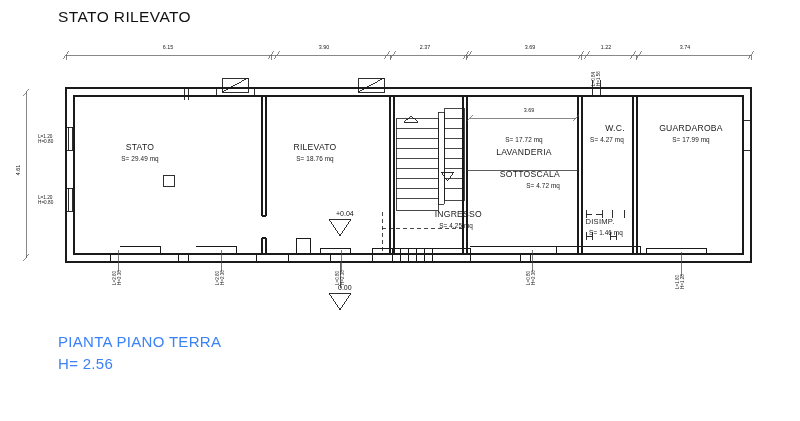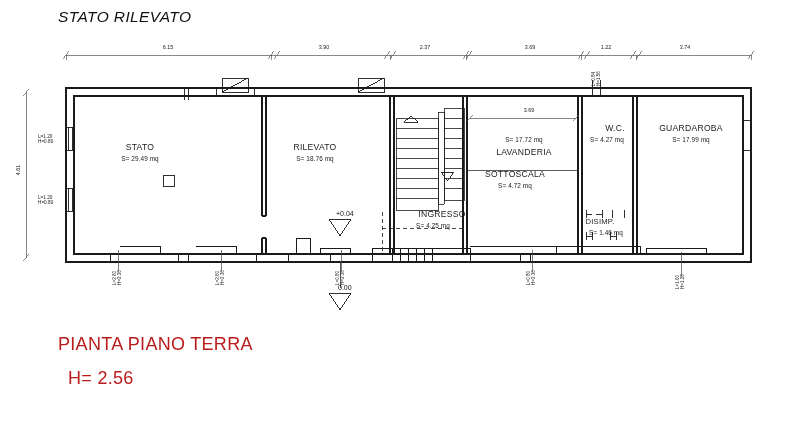--- a/index.html
+++ b/index.html
@@ -1,24 +1,24 @@
 <!DOCTYPE html>
 <html><head>
 <meta charset="utf-8">
 <style>
   html,body{margin:0;padding:0;background:#ffffff;}
   body{width:800px;height:421px;position:relative;overflow:hidden;
        font-family:"Liberation Sans", sans-serif;color:#1a1a1a;}
   #plan{position:absolute;left:0;top:0;width:800px;height:421px;}
   .txt{position:absolute;white-space:pre;line-height:1.12;}
   .title-main{font-size:15.5px;letter-spacing:.4px;color:#111;}
-  .title-bot{font-size:18px;letter-spacing:.3px;color:#b91c1c;}
+  .title-bot{font-size:15px;letter-spacing:.3px;color:#3b82f6;}
   .room-name{font-size:8.6px;letter-spacing:.25px;color:#1a1a1a;text-align:center;}
   .room-area{font-size:6.4px;letter-spacing:.1px;color:#1a1a1a;text-align:center;}
-  .room-name.l,.room-area.l{text-align:center;}
+  .room-name.l,.room-area.l{text-align:right;}
   .dim{font-size:5.4px;color:#222;text-align:center;}
   .lev{font-size:7px;color:#111;}
   .opn{font-size:4.5px;color:#222;line-height:1.05;
        transform-origin:0 0;transform:rotate(-90deg);}
   .opnh{font-size:4.7px;color:#222;line-height:1.05;}
 </style>
 </head>
 <body>
 
 <svg id="plan" viewBox="0 0 800 421">
@@ -192,24 +192,24 @@
     <g stroke="#444" stroke-width="0.7">
       <path d="M118,250 L118,272"></path>
       <path d="M221,250 L221,272"></path>
       <path d="M341,250 L341,272"></path>
       <path d="M532,250 L532,272"></path>
       <path d="M681,252 L681,276"></path>
     </g>
   </g>
 </svg>
 
-<div class="txt title-main" style="left:58px;top:8px;font-style:italic;">STATO RILEVATO</div>
+<div class="txt title-main" style="left:58px;top:8px;">STATO RILEVATO</div>
 
 <div class="txt title-bot" style="left:58px;top:334px;">PIANTA PIANO TERRA</div>
-<div class="txt title-bot" style="left:68px;top:356px;margin-top:12px;">H= 2.56</div>
+<div class="txt title-bot" style="left:58px;top:356px;">H= 2.56</div>
 
 <div class="txt dim" style="left:10px;top:167px;width:16px;transform:rotate(-90deg);transform-origin:center;">4.61</div>
 
 <div class="txt dim" style="left:148px;top:44px;width:40px;">6.15</div>
 <div class="txt dim" style="left:304px;top:44px;width:40px;">3.90</div>
 <div class="txt dim" style="left:405px;top:44px;width:40px;">2.37</div>
 <div class="txt dim" style="left:510px;top:44px;width:40px;">3.69</div>
 <div class="txt dim" style="left:586px;top:44px;width:40px;">1.22</div>
 <div class="txt dim" style="left:665px;top:44px;width:40px;">3.74</div>
 

